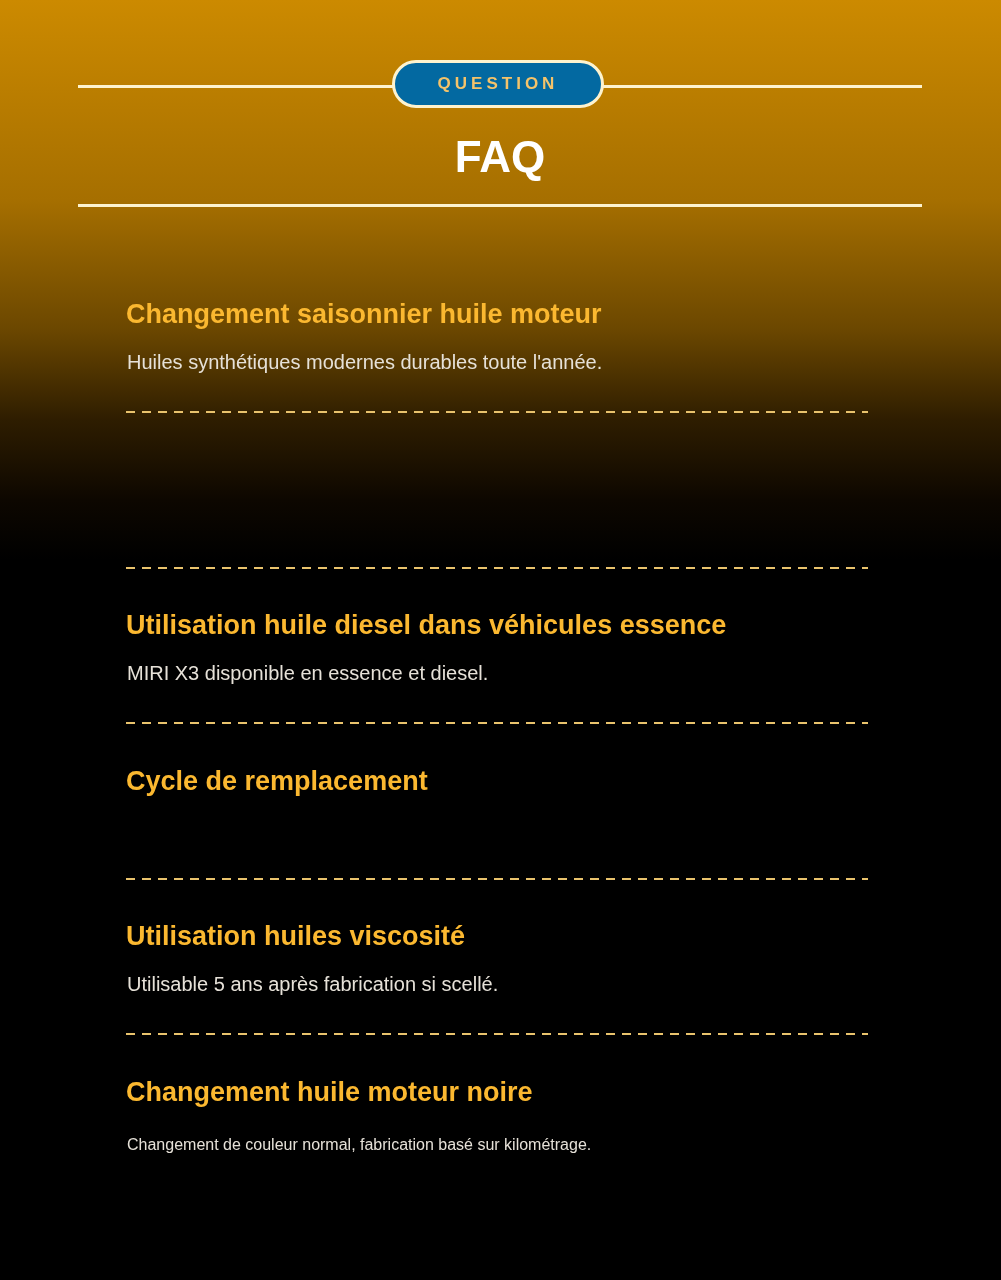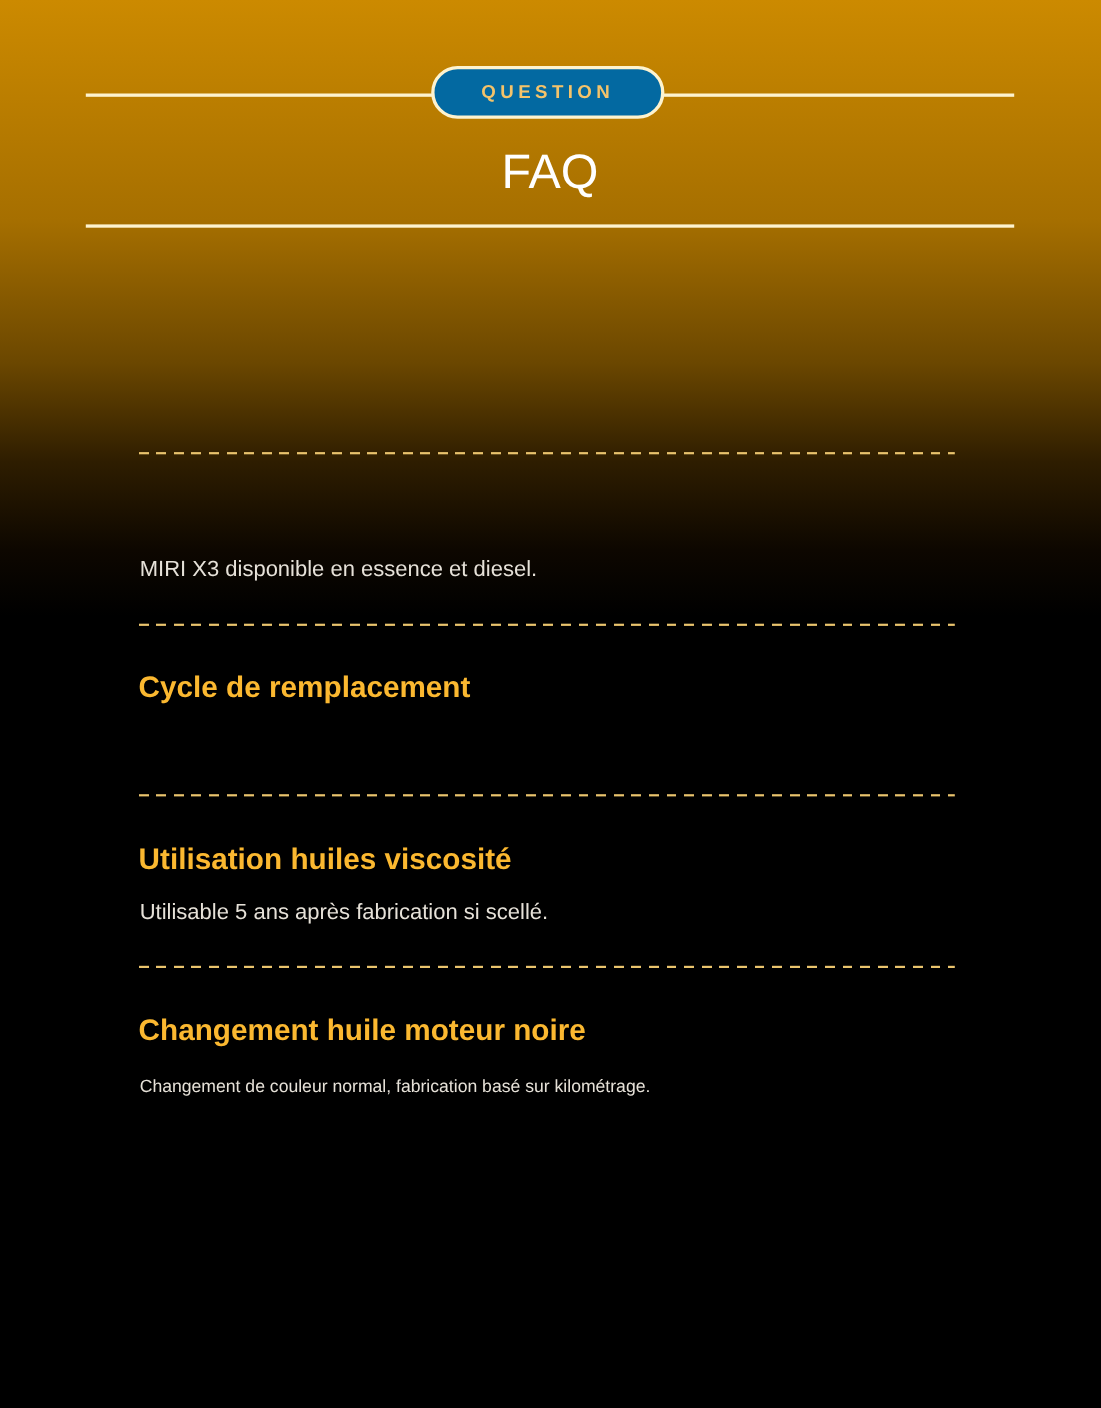--- a/index.html
+++ b/index.html
@@ -15,21 +15,21 @@
     .hline.bottom { top: 204px; }
     .badge {
       position: absolute; left: 314px; top: 60px; width: 212px; height: 48px;
       box-sizing: border-box; border: 3px solid #fdf3cf; border-radius: 26px;
       background: #0369a1; color: #f4c36a;
       display: flex; align-items: center; justify-content: center;
       font-size: 17px; font-weight: bold; letter-spacing: 4px;
     }
     .title {
       position: absolute; left: 0; width: 844px; top: 132px; text-align: center;
-      color: #ffffff; font-size: 44px; font-weight: normal; line-height: 50px;
+      color: #ffffff; font-size: 44px; font-weight: bold; line-height: 50px;
     }
     .faq-list { position: absolute; left: 126px; top: 296px; width: 742px; }
     .faq-item { height: 155.5px; position: relative; }
     .q { position: absolute; left: 0; top: 0; color: #fbb830; font-size: 27px; font-weight: bold; line-height: 36px; white-space: nowrap; }
     .a { position: absolute; left: 1px; top: 53px; color: #e6e1d8; font-size: 20px; line-height: 26px; white-space: nowrap; }
     .a.small { font-size: 16px; top: 58px; }
     .sep {
       position: absolute; left: 0; top: 115px; width: 742px; height: 2px;
       background: repeating-linear-gradient(90deg, #e9c36d 0 9px, transparent 9px 16px);
     }
@@ -39,23 +39,29 @@
 
 <div class="header">
   <div class="hline top"></div>
   <div class="badge">QUESTION</div>
   <div class="title">FAQ</div>
   <div class="hline bottom"></div>
 </div>
 
 <div class="faq-list">
   <div class="faq-item">
+    <div class="q">Changement saisonnier huile moteur</div>
+    <div class="a">Huiles synthétiques modernes durables toute l'année.</div>
     <div class="sep"></div>
   </div>
   <div class="faq-item">
+    <div class="sep"></div>
+  </div>
+  <div class="faq-item">
+    <div class="q">Utilisation huile diesel dans véhicules essence</div>
     <div class="a">MIRI X3 disponible en essence et diesel.</div>
     <div class="sep"></div>
   </div>
   <div class="faq-item">
     <div class="q">Cycle de remplacement</div>
     <div class="sep"></div>
   </div>
   <div class="faq-item">
     <div class="q">Utilisation huiles viscosité</div>
     <div class="a">Utilisable 5 ans après fabrication si scellé.</div>

